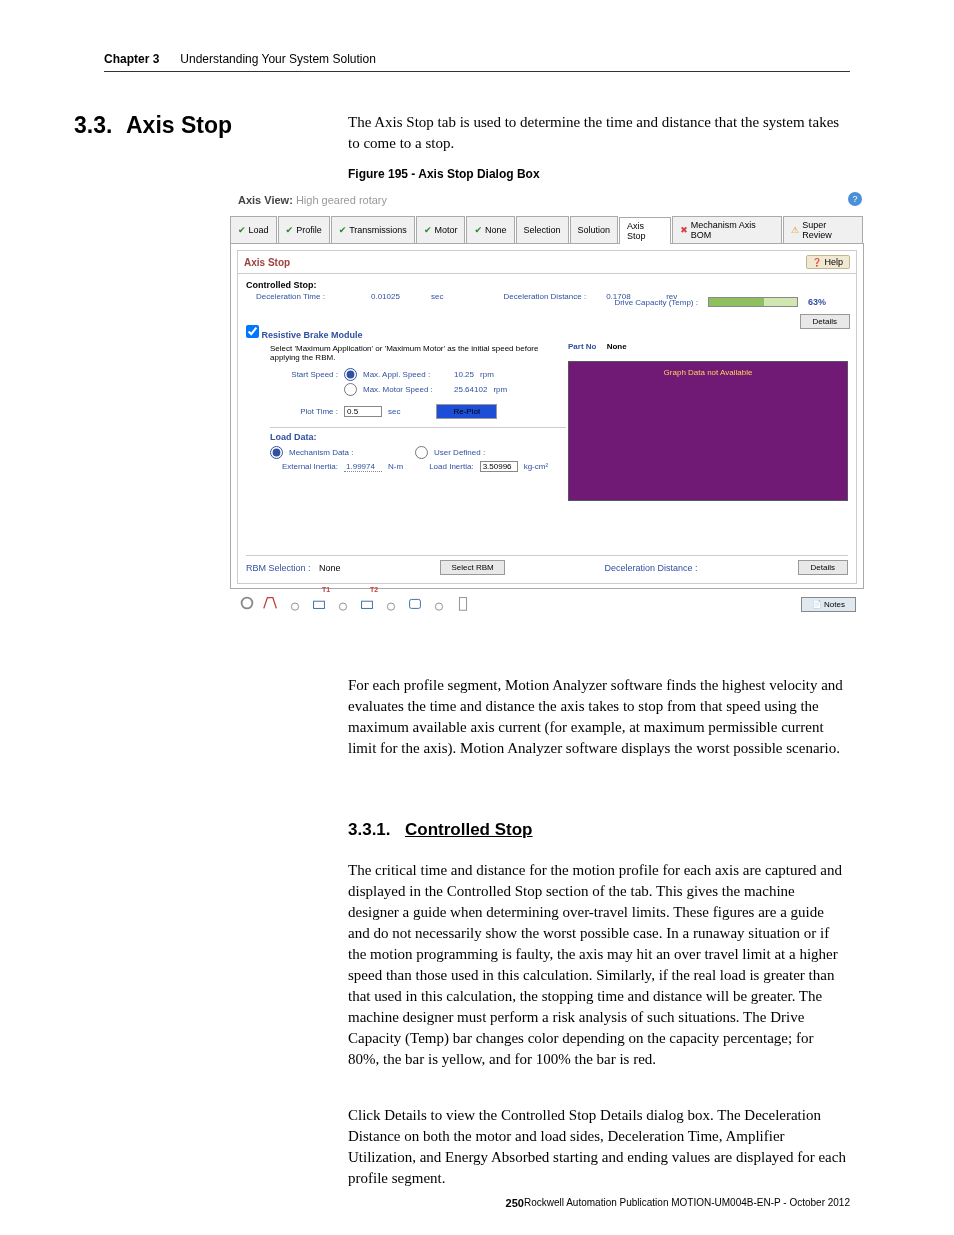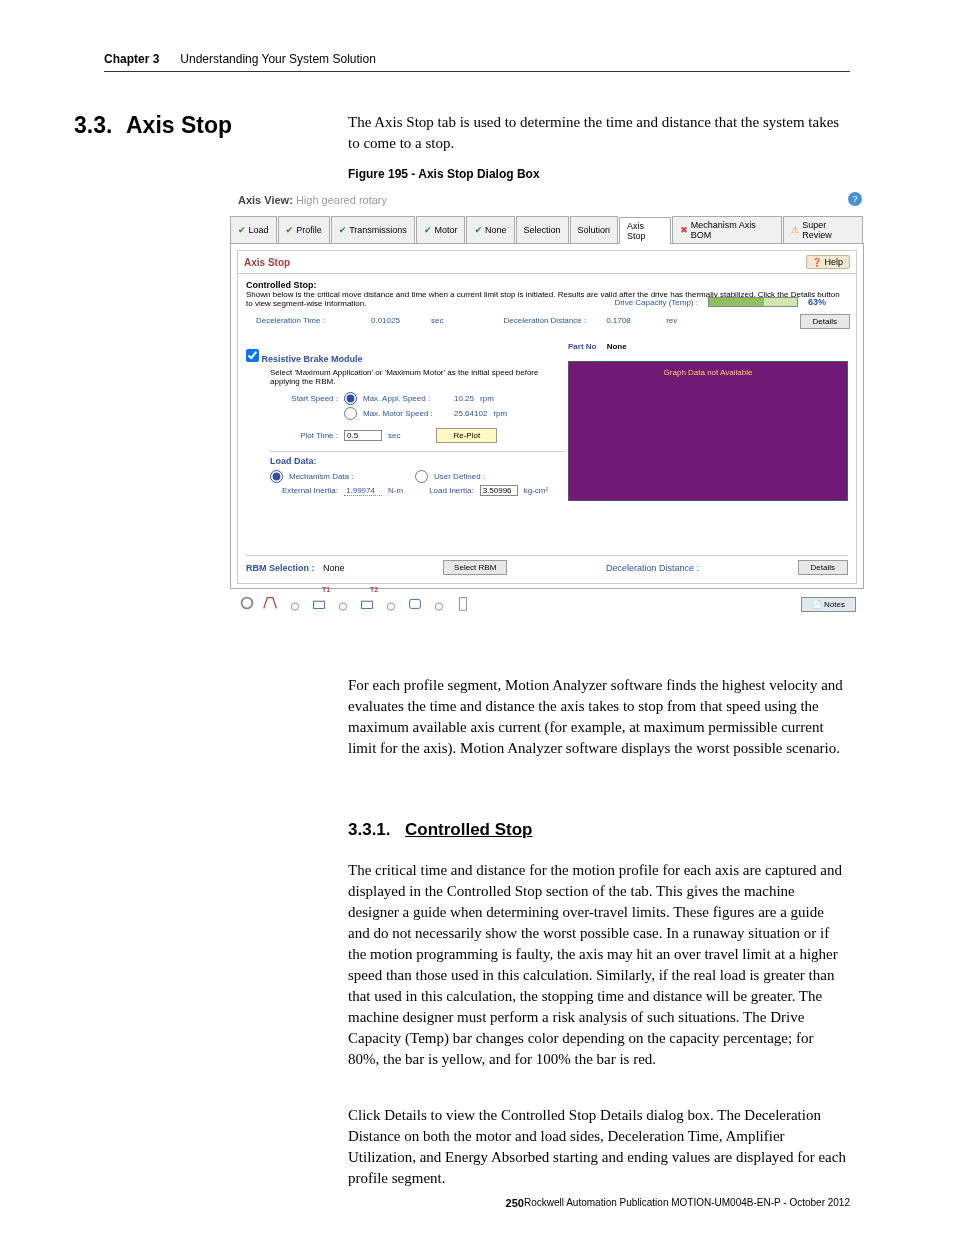--- a/index.html
+++ b/index.html
@@ -69,33 +69,33 @@
   .details-btn { position: absolute; top: 40px; right: 6px; padding: 2px 12px; background: #e8e8e8; border: 1px solid #999; font-size: 8px; cursor: pointer; }
 
   .rbm-section { margin-top: 22px; position: relative; }
   .rbm-check { color: #3050a0; font-weight: bold; font-size: 9px; }
   .rbm-left { width: 330px; padding: 4px 10px 4px 24px; font-size: 8px; }
   .rbm-desc { color: #000; margin-bottom: 6px; }
   .sub-row { display: flex; align-items: center; gap: 6px; margin: 2px 0; color: #3050a0; }
   .sub-label { min-width: 68px; text-align: right; }
   .radio { accent-color: #3050a0; }
   .input-box { border: 1px solid #888; background: #fff; padding: 0 2px; font-size: 8px; width: 38px; }
-  .replot-btn { padding: 2px 16px; background: #fef9c3; border: 1px solid #999; font-size: 8px; margin-left: 30px; }
+  .replot-btn { padding: 2px 16px; background: #1d4ed8; border: 1px solid #999; font-size: 8px; margin-left: 30px; }
 
   .load-data { margin-top: 8px; border-top: 1px solid #ccc; padding-top: 4px; }
   .load-data-title { font-weight: bold; font-size: 9px; color: #3050a0; margin-bottom: 4px; }
 
   .rbm-right { position: absolute; top: 68px; right: 8px; width: 280px; }
   .part-no-row { font-size: 8px; }
   .part-no-label { color: #3050a0; font-weight: bold; }
   .part-no-val { font-weight: bold; margin-left: 8px; }
   .graph-box { margin-top: 10px; height: 140px; background: #701a75; color: #ffd060; text-align: center; padding-top: 6px; font-size: 8px; border: 1px solid #556; }
 
   .rbm-bottom { position: absolute; bottom: 8px; left: 8px; right: 8px; border-top: 1px solid #ccc; padding-top: 4px; display: flex; justify-content: space-between; align-items: center; font-size: 9px; }
-  .rbm-sel-label { color: #3050a0; font-weight: bold; margin-top: 7px; }
+  .rbm-sel-label { color: #3050a0; font-weight: normal; margin-top: 7px; }
   .sel-rbm-btn { padding: 2px 10px; background: #e8e8e8; border: 1px solid #999; font-size: 8px; }
   .decel-dist-label { color: #3050a0; }
   .details-btn2 { padding: 2px 12px; background: #e8e8e8; border: 1px solid #999; font-size: 8px; }
 
   .icon-strip { position: absolute; bottom: 0; left: 8px; right: 8px; display: flex; justify-content: space-between; align-items: flex-end; height: 30px; }
   .icon-strip-left { display: flex; gap: 6px; align-items: flex-end; }
   .mini-icon { width: 18px; height: 18px; position: relative; }
   .mini-icon svg { width: 100%; height: 100%; }
   .t-label { position: absolute; top: -8px; left: 12px; font-size: 7px; color: #c04040; font-weight: bold; }
   .notes-btn { padding: 2px 10px; background: #e0e8f0; border: 1px solid #888; font-size: 8px; }
@@ -171,21 +171,20 @@
       </div>
   </div>
 
   <div class="panel">
     <div class="panel-title">
       <span>Axis Stop</span>
       <button class="help-btn">Help</button>
     </div>
     <div class="content-box">
       <div class="ctrl-stop-label">Controlled Stop:</div>
-      <div class="ctrl-stop-desc">Shown below is the critical move distance and time when a current limit stop is initiated. Results are valid after the drive has thermally stabilized. Click the Details button to view segment-wise information.</div>
       <div class="field-row">
         <span class="field-label">Deceleration Time :</span>
         <span class="field-value">0.01025</span>
         <span class="field-unit">sec</span>
         <span style="margin-left:40px">Deceleration Distance :</span>
         <span class="field-value">0.1708</span>
         <span class="field-unit">rev</span>
       </div>
       <div class="cap-bar-wrap">
         <span>Drive Capacity (Temp) :</span>

